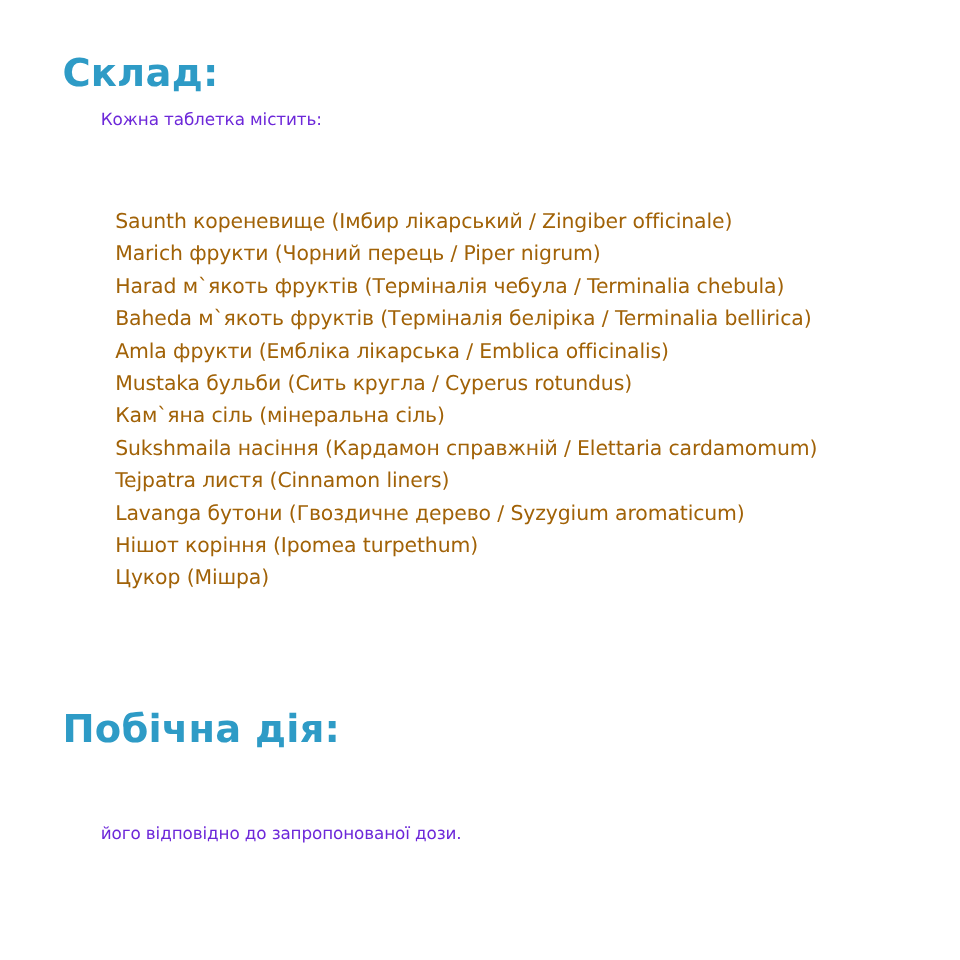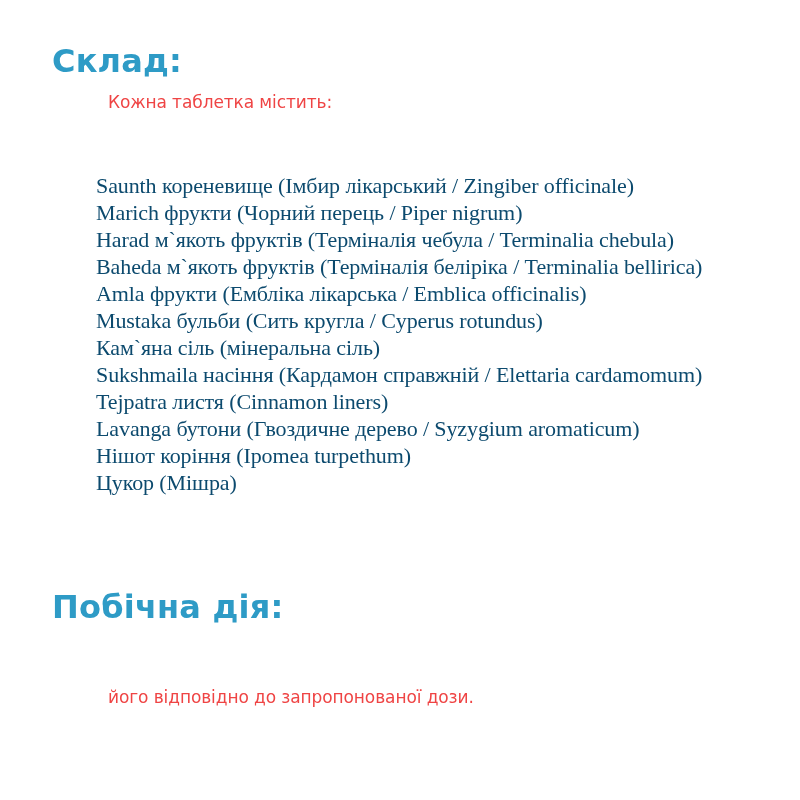--- a/index.html
+++ b/index.html
@@ -24,39 +24,38 @@
     font-size: 32px;
     font-weight: bold;
     color: #2e9bc6;
     letter-spacing: 0.2px;
     white-space: nowrap;
   }
   #composition-heading { top: 42px; }
   #side-effects-heading { top: 588px; }
   .body-line {
     position: absolute;
-    left: 108px;
-    font-size: 17px;
+    left: 84px;
+    font-size: 14px;
     letter-spacing: -0.1px;
     white-space: nowrap;
-    color: #ef4444;
+    color: #6d28d9;
   }
   #intro-line-1 { top: 92px; }
   #intro-line-2 { top: 132px; }
   .ingredient-list {
     position: absolute;
     left: 96px;
     top: 172px;
     list-style: none;
-    font-size: 22px;
+    font-size: 17px;
     letter-spacing: -0.1px;
     line-height: 27px;
     white-space: nowrap;
-    color: #0c4a6e;
-    font-family: Liberation Serif, serif;
+    color: #a16207;
   }
   #side-effects-line-1 { top: 650px; }
   #side-effects-line-2 { top: 687px; }
 </style>
 </head>
 <body>
 
 <div class="page">
 
   <h2 class="section-heading" id="composition-heading">Склад:</h2>

